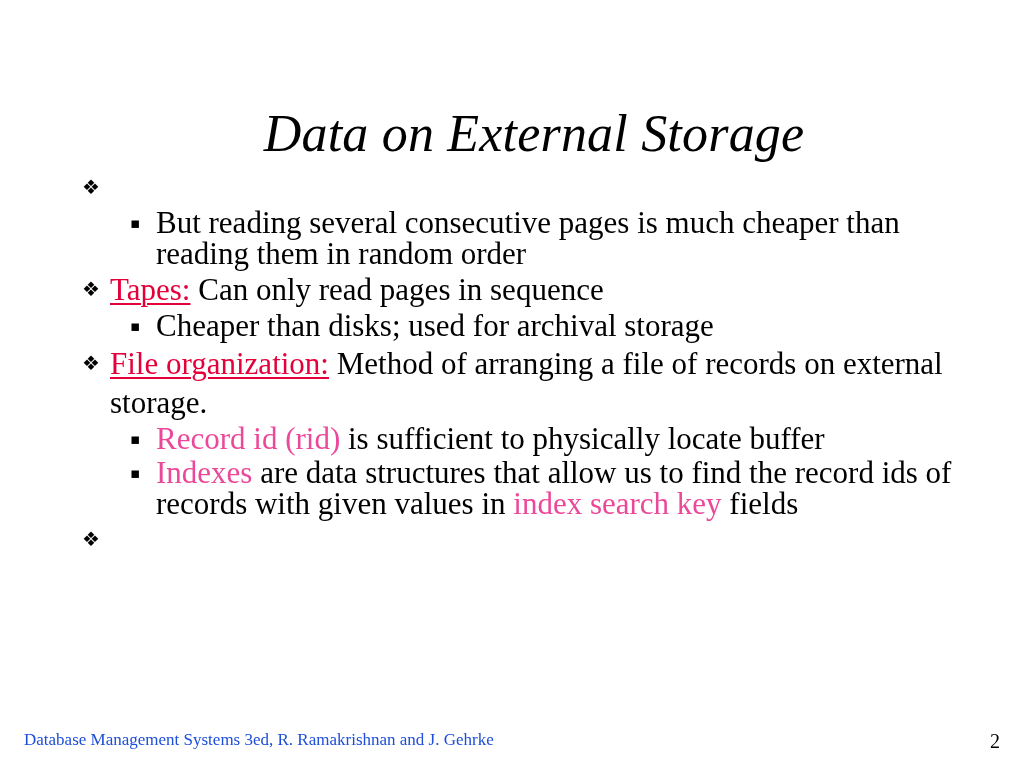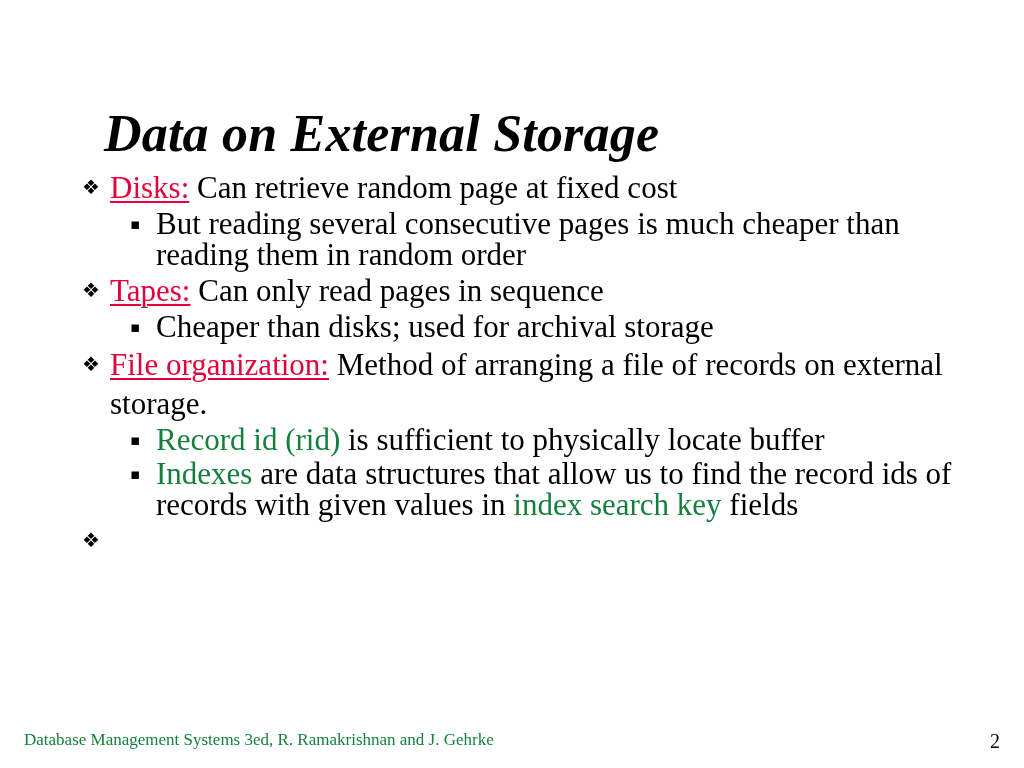--- a/index.html
+++ b/index.html
@@ -18,26 +18,27 @@
   }
 
   
   .slide-title {
     position: absolute;
     left: 104px;
     top: 72px;
     width: 860px;
     font-family: "Liberation Serif", "DejaVu Serif", serif;
     font-style: italic;
-    font-weight: bold;
+    font-weight: normal;
     font-size: 52px;
     line-height: 1.05;
     letter-spacing: 0.2px;
     color: #000000;
     white-space: nowrap;
+    text-align: center;
   }
 
   
   .body-area {
     position: absolute;
     left: 0;
     top: 168px;
     width: 1024px;
   }
 
@@ -87,31 +88,31 @@
   }
 
   
   .kw {            
     color: #E4003A;
     text-decoration: underline;
     text-decoration-thickness: 2px;
     text-underline-offset: 3px;
   }
   .kwp {           
-    color: #15803d;
+    color: #ec4899;
   }
 
   
   .footer {
     position: absolute;
     left: 24px;
     bottom: 18px;
     font-size: 17px;
     line-height: 20px;
-    color: #15803d;
+    color: #1d4ed8;
     white-space: nowrap;
   }
   .page-no {
     position: absolute;
     right: 24px;
     bottom: 16px;
     font-size: 20px;
     line-height: 22px;
     color: #000000;
   }
@@ -119,21 +120,20 @@
 </head>
 <body>
 
 <div class="slide">
 
   <h1 class="slide-title">Data on External Storage</h1>
 
   <div class="body-area">
       <div class="bullet-row lvl1">
         <span class="marker">❖</span>
-        <span class="btext"><span class="kw">Disks:</span><span> Can retrieve random page at fixed cost</span></span>
       </div>
       <div class="bullet-row lvl2">
         <span class="marker">▪</span>
         <span class="btext"><span>But reading several consecutive pages is much cheaper than reading them in random order</span></span>
       </div>
       <div class="bullet-row lvl1">
         <span class="marker">❖</span>
         <span class="btext"><span class="kw">Tapes:</span><span> Can only read pages in sequence</span></span>
       </div>
       <div class="bullet-row lvl2">

